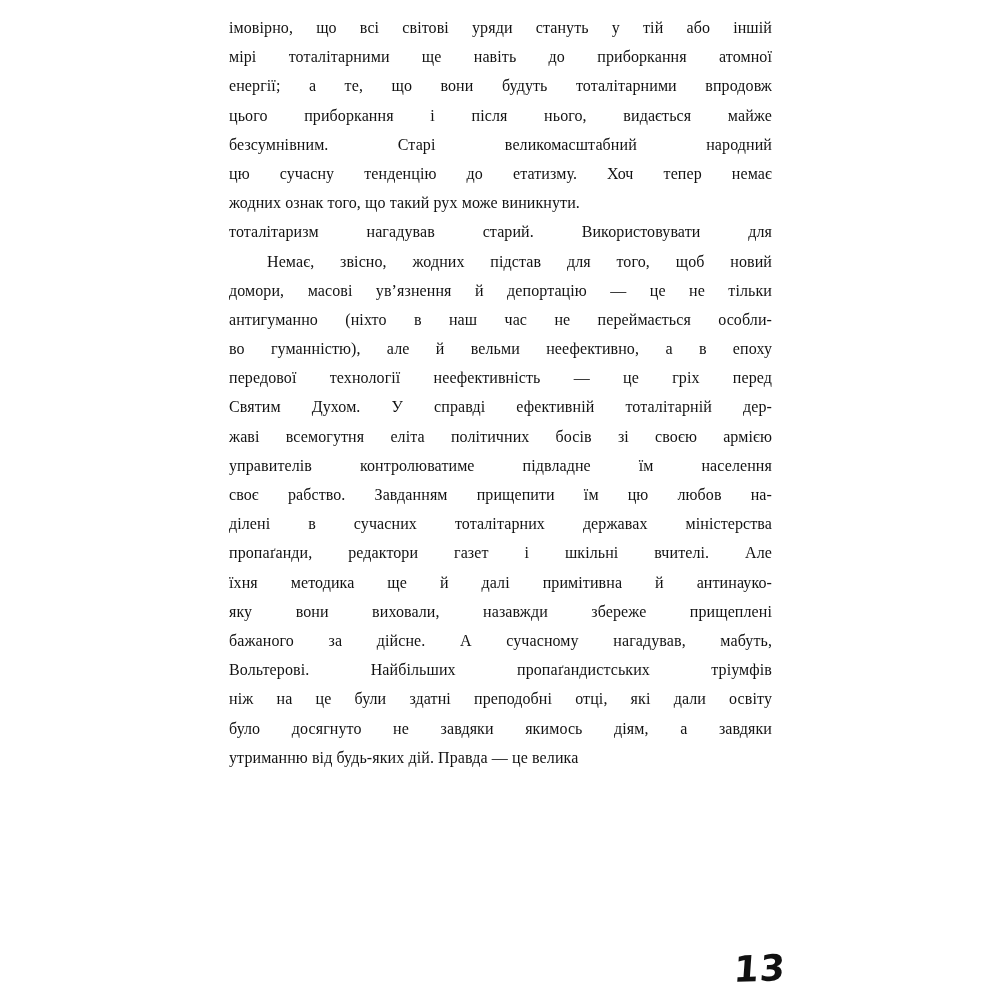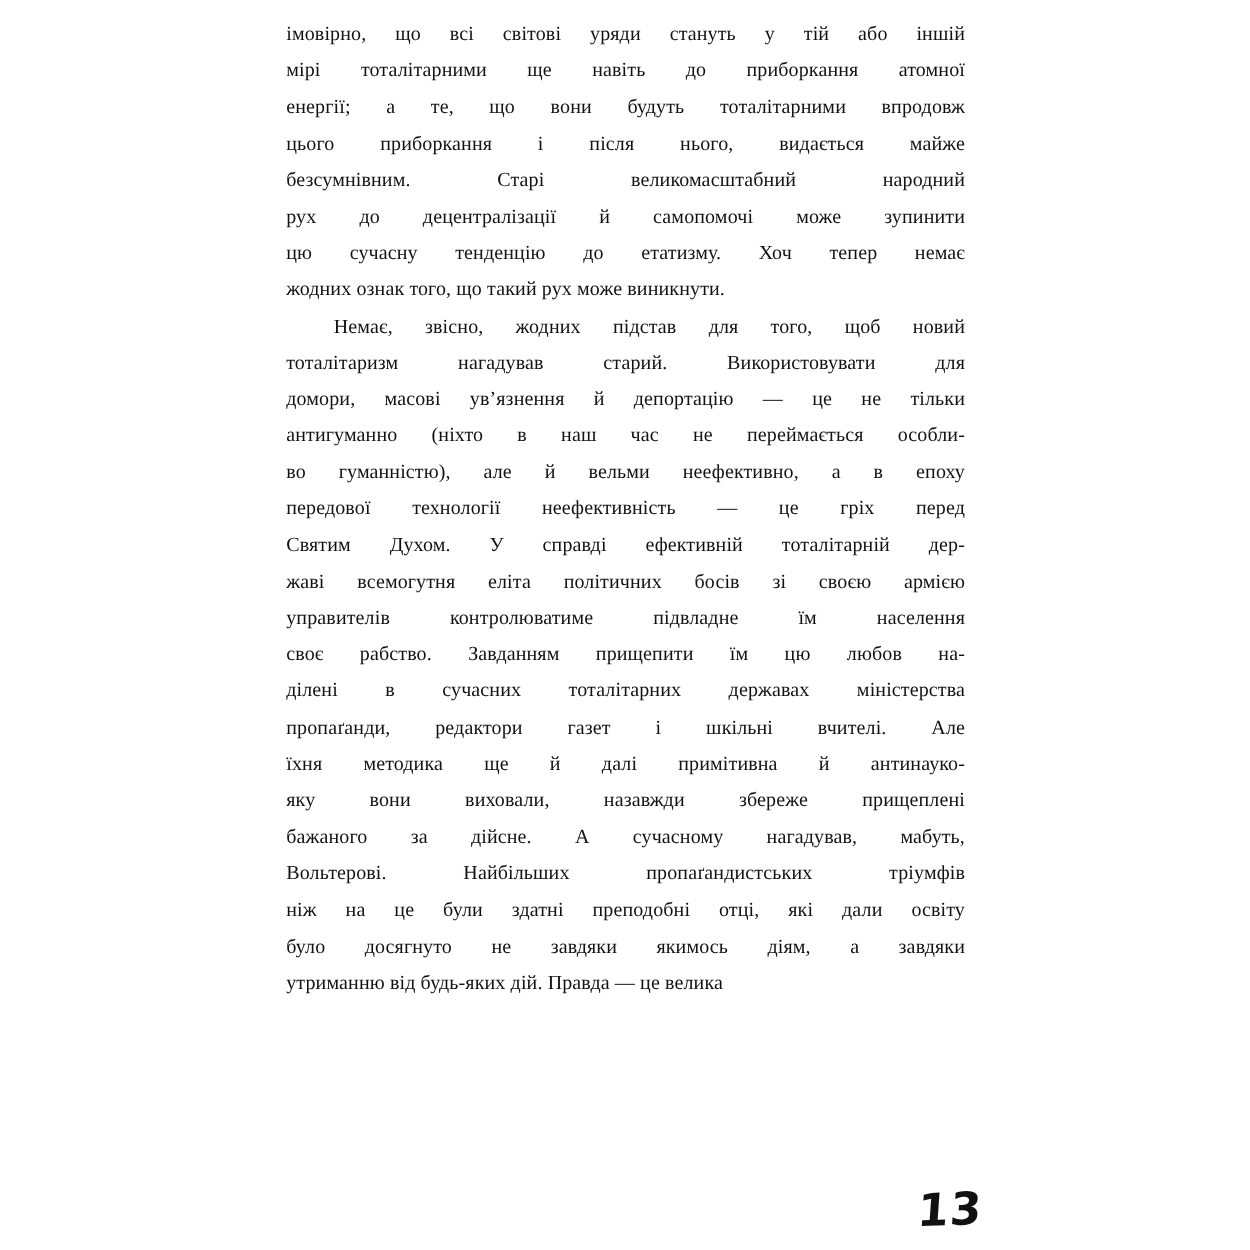--- a/index.html
+++ b/index.html
@@ -54,25 +54,24 @@
 </head>
 <body>
 
 <div class="page">
   <div class="text-block" id="text-block">
       <div class="line">імовірно, що всі світові уряди стануть у тій або іншій</div>
       <div class="line">мірі тоталітарними ще навіть до приборкання атомної</div>
       <div class="line">енергії; а те, що вони будуть тоталітарними впродовж</div>
       <div class="line">цього приборкання і після нього, видається майже</div>
       <div class="line">безсумнівним. Старі великомасштабний народний</div>
-      <div class="line">рух до децентралізації й самопомочі може зупинити</div>
       <div class="line">цю сучасну тенденцію до етатизму. Хоч тепер немає</div>
       <div class="line last">жодних ознак того, що такий рух може виникнути.</div>
+      <div class="line">тоталітаризм нагадував старий. Використовувати для</div>
       <div class="line indent">Немає, звісно, жодних підстав для того, щоб новий</div>
-      <div class="line">тоталітаризм нагадував старий. Використовувати для</div>
       <div class="line">домори, масові ув’язнення й депортацію — це не тільки</div>
       <div class="line">антигуманно (ніхто в наш час не переймається особли-</div>
       <div class="line">во гуманністю), але й вельми неефективно, а в епоху</div>
       <div class="line">передової технології неефективність — це гріх перед</div>
       <div class="line">Святим Духом. У справді ефективній тоталітарній дер-</div>
       <div class="line">жаві всемогутня еліта політичних босів зі своєю армією</div>
       <div class="line">управителів контролюватиме підвладне їм населення</div>
       <div class="line">своє рабство. Завданням прищепити їм цю любов на-</div>
       <div class="line">ділені в сучасних тоталітарних державах міністерства</div>
       <div class="line">пропаґанди, редактори газет і шкільні вчителі. Але</div>

